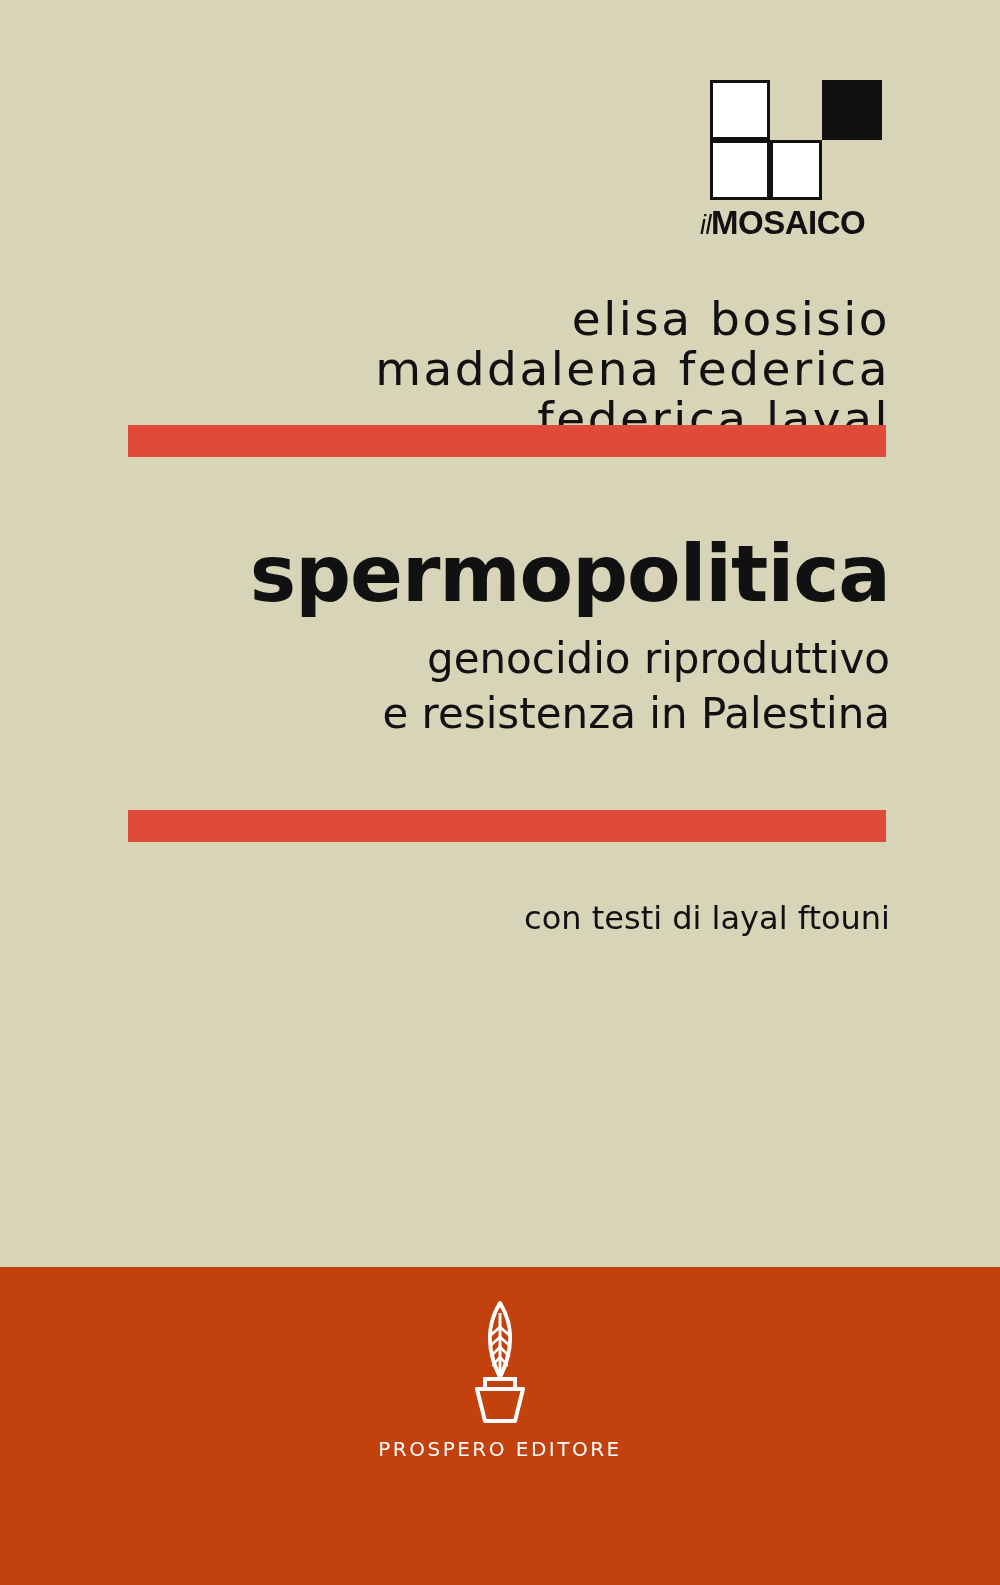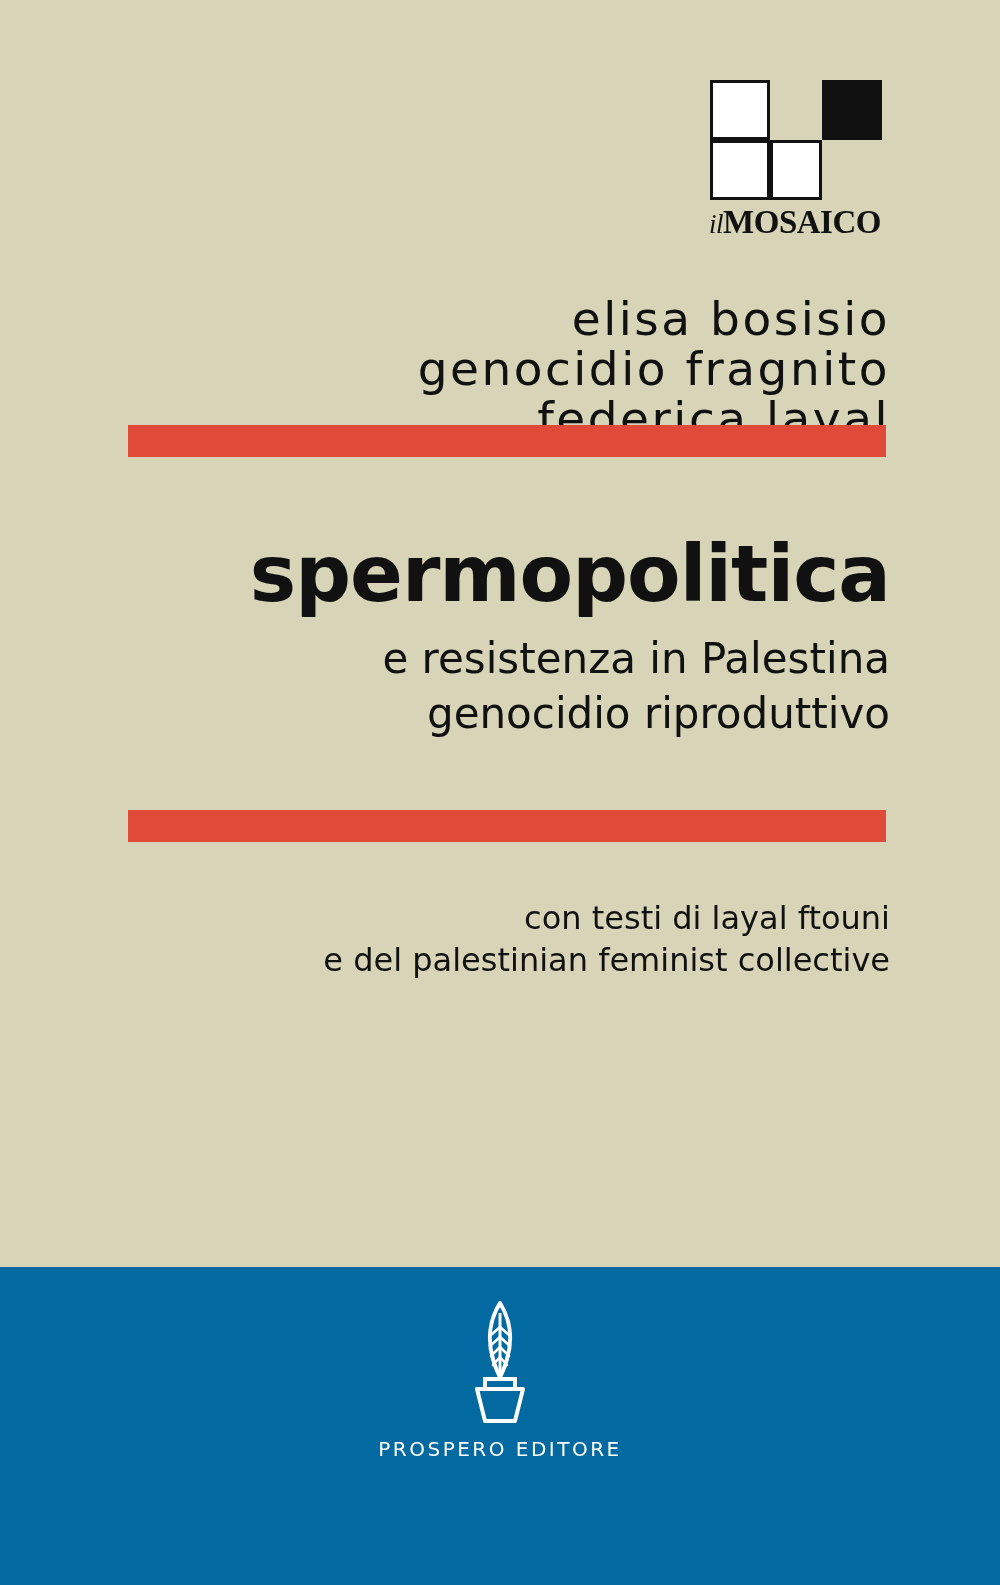--- a/index.html
+++ b/index.html
@@ -42,22 +42,22 @@
   .sq.black {
     background: #111111;
   }
   .sq-a { left: 10px;  top: 0px;   width: 60px; height: 60px; }
   .sq-b { left: 70px;  top: 0px;   width: 52px; height: 60px; background:#d8d4b8; border-color:#d8d4b8;}
   .sq-c { left: 122px; top: 0px;   width: 60px; height: 60px; }
   .sq-d { left: 10px;  top: 60px;  width: 60px; height: 60px; }
   .sq-e { left: 70px;  top: 60px;  width: 52px; height: 60px; }
   .imprint-name {
     margin-top: 4px;
-    text-align: center;
-    font-family: Liberation Serif, serif;
+    text-align: left;
+    font-family: Liberation Sans, sans-serif;
     font-size: 33px;
     line-height: 1;
     color: #111111;
     letter-spacing: -0.5px;
   }
   .imprint-name .il {
     font-style: italic;
     font-weight: 400;
     font-size: 27px;
   }
@@ -134,21 +134,21 @@
   }
   .contributors div { white-space: nowrap; }
 
   
   .footer {
     position: absolute;
     left: 0;
     right: 0;
     bottom: 0;
     height: 318px;
-    background: #0369a1;
+    background: #c2410c;
   }
   .publisher {
     position: absolute;
     left: 0;
     right: 0;
     top: 30px;
     display: flex;
     flex-direction: column;
     align-items: center;
   }
@@ -174,38 +174,37 @@
       <div class="sq sq-d"></div>
       <div class="sq sq-e"></div>
     </div>
     <div class="imprint-name">
       <span class="il">il</span><span class="mosaico">MOSAICO</span>
     </div>
   </div>
 
   <div class="authors">
     <div>elisa bosisio</div>
-    <div>genocidio fragnito</div>
+    <div>maddalena federica</div>
     <div>federica layal</div>
   </div>
 
   <div class="rule rule-top"></div>
 
   <div class="title">spermopolitica</div>
 
   <div class="subtitle">
+    <div>genocidio riproduttivo</div>
     <div>e resistenza in Palestina</div>
-    <div>genocidio riproduttivo</div>
   </div>
 
   <div class="rule rule-bottom"></div>
 
   <div class="contributors">
     <div>con testi di layal ftouni</div>
-    <div>e del palestinian feminist collective</div>
   </div>
 
   <div class="footer">
     <div class="publisher">
       <span>
         <svg width="90" height="130" viewBox="0 0 90 130" fill="none" xmlns="http://www.w3.org/2000/svg">
 
           <path d="M45 6 C35 22 32 42 38 62 C40 70 43 76 45 80 C47 76 50 70 52 62 C58 42 55 22 45 6 Z" stroke="#ffffff" stroke-width="4" fill="none" stroke-linejoin="round"></path>
           <path d="M45 16 L45 80" stroke="#ffffff" stroke-width="3"></path>
           <path d="M45 30 L36 38 M45 40 L35 49 M45 50 L36 59 M45 60 L38 68" stroke="#ffffff" stroke-width="2.5" stroke-linecap="round"></path>

